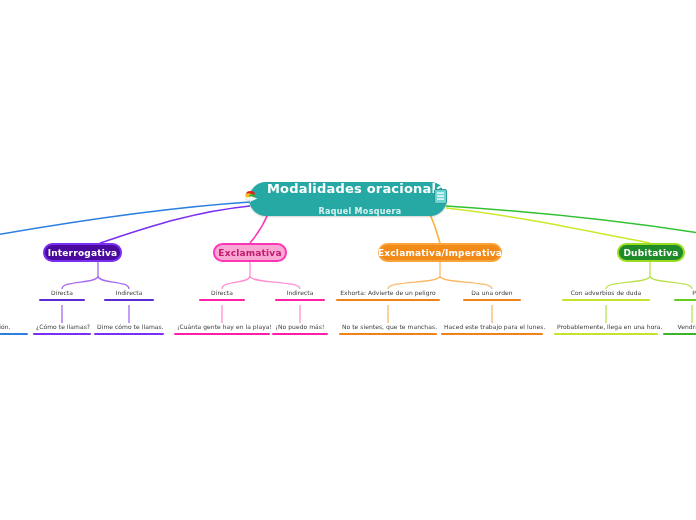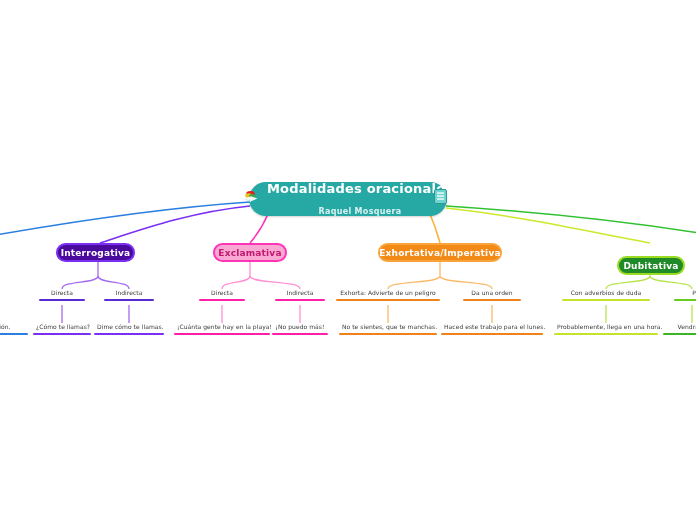--- a/index.html
+++ b/index.html
@@ -135,33 +135,33 @@
 
   <span class="note-icon" style="left:434px;top:189px;">
     <svg width="13" height="15" viewBox="0 0 13 15">
       <rect x="0.5" y="0.5" width="12" height="14" rx="1.5" fill="#6fd4d0" stroke="#2a9a96" stroke-width="1"></rect>
       <rect x="3" y="3.4" width="7" height="1.3" fill="#ffffff"></rect>
       <rect x="3" y="6.4" width="7" height="1.3" fill="#ffffff"></rect>
       <rect x="3" y="9.4" width="7" height="1.3" fill="#ffffff"></rect>
     </svg>
   </span>
 
-  <div class="pill" style="left:56px;top:243px;width:79px;height:19px;background:#4b0a9e;border-color:#7b2ff2;color:#ffffff;">
+  <div class="pill" style="left:43px;top:243px;width:79px;height:19px;background:#4b0a9e;border-color:#7b2ff2;color:#ffffff;">
     <span>Interrogativa</span>
   </div>
 
   <div class="pill" style="left:213px;top:243px;width:74px;height:19px;background:#f9a8d4;border-color:#ff35b8;color:#c2186f;">
     <span>Exclamativa</span>
   </div>
 
   <div class="pill" style="left:378px;top:243px;width:124px;height:19px;background:#f18a16;border-color:#f9a43a;color:#ffffff;">
-    <span>Exhortativa/Imperativa</span>
-  </div>
-
-  <div class="pill" style="left:617px;top:243px;width:68px;height:19px;background:#1e8a28;border-color:#9bdb22;color:#ffffff;margin-top:13px;">
+    <span>Exclamativa/Imperativa</span>
+  </div>
+
+  <div class="pill" style="left:617px;top:243px;width:68px;height:19px;background:#1e8a28;border-color:#9bdb22;color:#ffffff;">
     <span>Dubitativa</span>
   </div>
 
   <div class="ulabel" style="left:39px;top:289px;width:46px;">
     <span class="txt">Directa</span>
     <span class="bar" style="background:#5b2bd6;"></span>
   </div>
 
   <div class="ulabel" style="left:104px;top:289px;width:50px;">
     <span class="txt">Indirecta</span>

